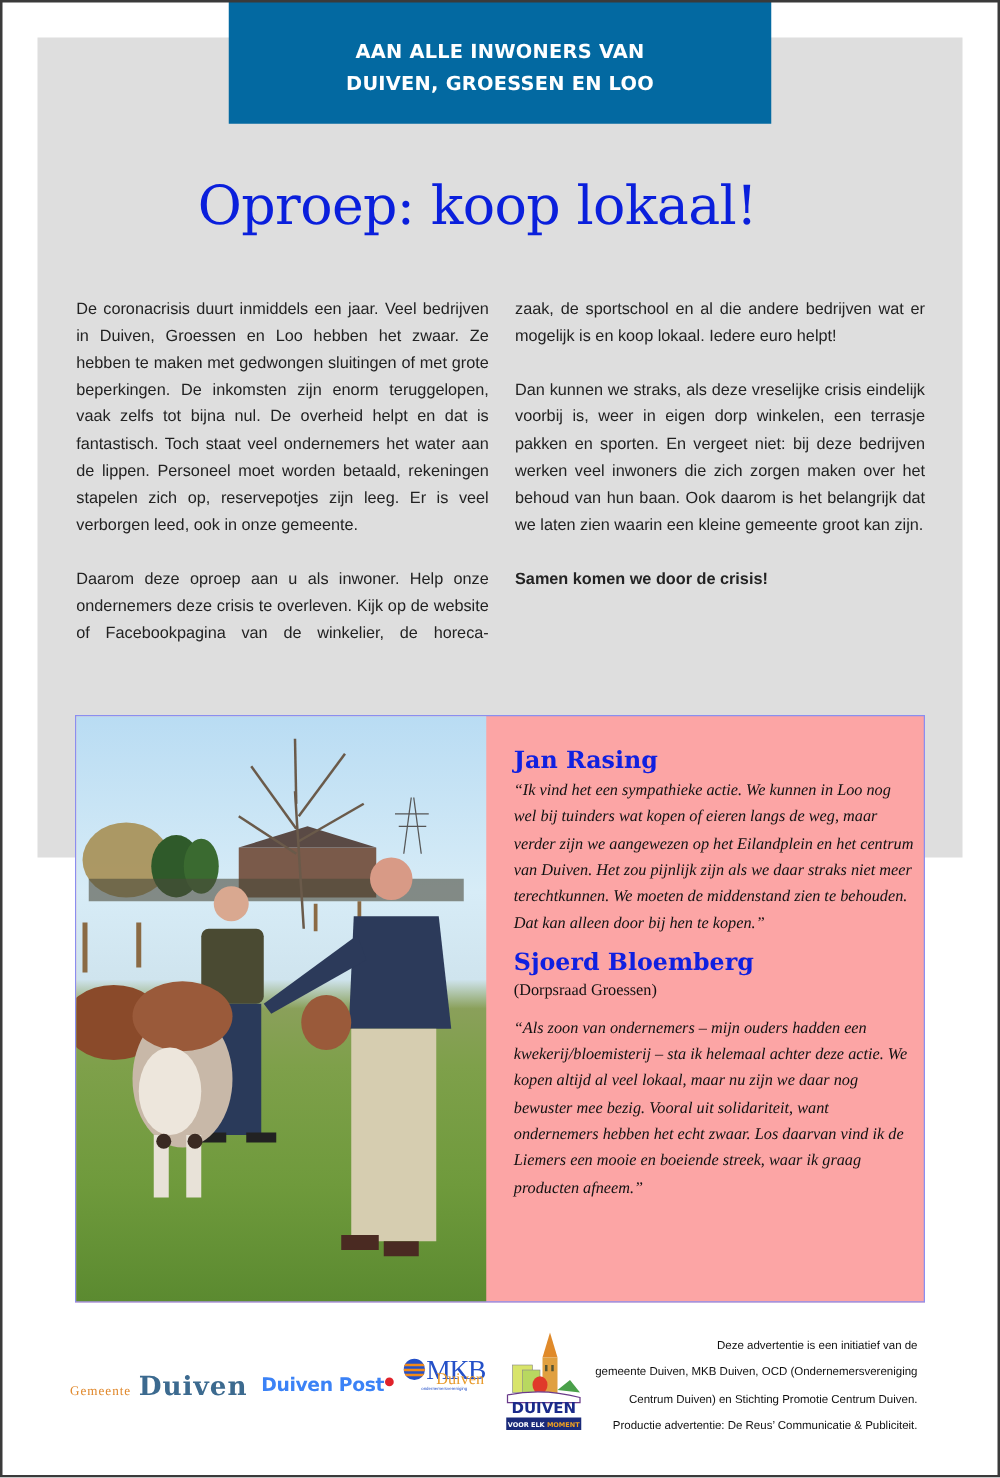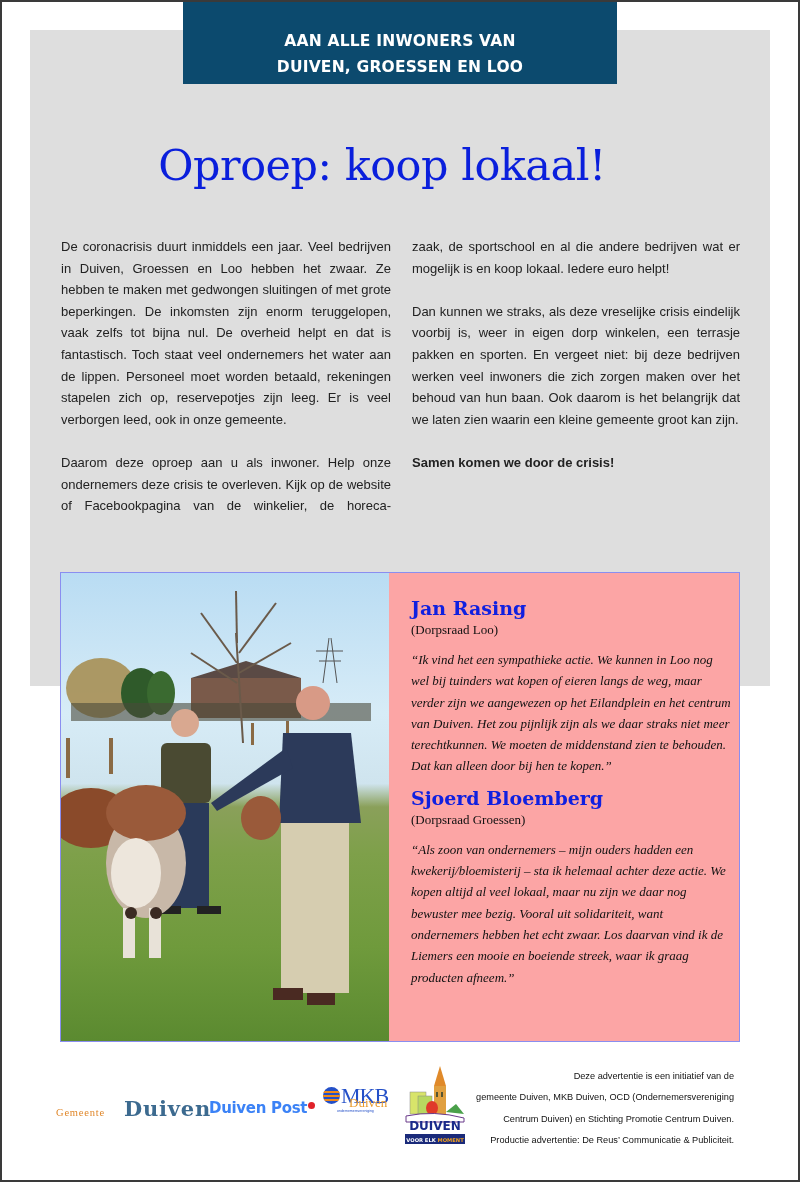--- a/index.html
+++ b/index.html
@@ -4,21 +4,21 @@
 <style>
   * { box-sizing: border-box; margin: 0; padding: 0; }
   html, body { width: 800px; height: 1182px; background: #ffffff; overflow: hidden; }
   body { position: relative; font-family: "Liberation Sans", sans-serif; color: #1a1a1a; }
 
   .page-frame { position: absolute; left: 0; top: 0; width: 800px; height: 1182px;
     border: 2px solid #3a3a3a; border-right-width: 2px; pointer-events: none; }
 
   .gray-panel { position: absolute; left: 30px; top: 30px; width: 740px; height: 656px; background: #dedede; }
 
-  .banner { position: absolute; left: 183px; top: 0; width: 434px; height: 84px; background: #0c4a6e;
+  .banner { position: absolute; left: 183px; top: 0; width: 434px; height: 99px; background: #0369a1;
     color: #ffffff; text-align: center; font-weight: bold; font-size: 15.5px; line-height: 26px;
     padding-top: 28px; letter-spacing: 0.2px; font-family: "DejaVu Sans", sans-serif; }
   .banner div { display: block; }
 
   .headline { position: absolute; left: 0; top: 140px; width: 764px; text-align: center;
     font-family: "DejaVu Serif", serif; font-size: 43px; color: #0a1fdc; font-weight: normal; letter-spacing: -0.5px; }
 
   .col { position: absolute; top: 236px; width: 330px; font-size: 13px; line-height: 21.6px; color: #222;
     text-align: justify; font-family: "Liberation Sans", sans-serif; }
   .col-left { left: 61px; }
@@ -32,21 +32,21 @@
     background: linear-gradient(to bottom, #b9dcf3 0%, #d7ecf7 30%, #cfe4ee 45%, #8aa05a 50%, #7ea04a 60%, #6f9a3c 80%, #5b8a30 100%); }
   .photo svg { position: absolute; left: 0; top: 0; }
 
   .quotes { position: absolute; left: 350px; top: 22px; width: 320px; }
   .q-name { font-family: "DejaVu Serif", serif; font-weight: bold; color: #1020e0; font-size: 19px; line-height: 26px; }
   .q-org { font-family: "Liberation Serif", serif; font-size: 13px; color: #111; line-height: 18px; margin-bottom: 10px; }
   .q-text { font-family: "Liberation Serif", serif; font-style: italic; font-size: 13px; line-height: 21.3px; color: #111; margin-bottom: 8px; }
 
   .footer-logos { position: absolute; left: 0; top: 1060px; width: 800px; height: 100px; }
   .logo-gemeente { position: absolute; left: 56px; top: 36px; display: flex; align-items: baseline; }
-  .logo-gemeente .g1 { font-family: "Liberation Serif", serif; color: #e0872a; font-size: 10.5px; letter-spacing: 0.8px; margin-right: 19px; }
+  .logo-gemeente .g1 { font-family: "Liberation Serif", serif; color: #e0872a; font-size: 10.5px; letter-spacing: 0.8px; margin-right: 6px; }
   .logo-gemeente .g2 { font-family: "DejaVu Serif", serif; color: #3c6a8f; font-size: 21px; font-weight: bold; letter-spacing: 0.8px; }
   .logo-post { position: absolute; left: 209px; top: 39px; font-family: "DejaVu Sans", sans-serif; font-weight: bold; font-size: 15px; color: #3b82f6; letter-spacing: -0.3px; }
   .logo-post .dot { display: inline-block; width: 7px; height: 7px; border-radius: 50%; background: #e0222a; vertical-align: top; margin-top: 3px; margin-left: 1px; }
   .logo-mkb { position: absolute; left: 323px; top: 23px; width: 70px; height: 30px; }
   .logo-mkb .circ { position: absolute; left: 0; top: 4px; width: 17px; height: 17px; border-radius: 50%; background: #2450c8;
     overflow: hidden; }
   .logo-mkb .circ i { position: absolute; left: 0; width: 17px; height: 2px; background: #f28a1a; }
   .logo-mkb .mkb { position: absolute; left: 18px; top: 0; font-family: "Liberation Serif", serif; font-size: 22px; color: #2450c8; letter-spacing: -1px; }
   .logo-mkb .duiven { position: absolute; left: 26px; top: 12px; font-family: "Liberation Serif", serif; font-size: 13px; color: #e89a2a; }
   .logo-mkb .sub { position: absolute; left: 14px; top: 26px; font-size: 3.5px; color: #2450c8; font-family: "Liberation Sans", sans-serif; }
@@ -134,21 +134,20 @@
       <rect x="62" y="335" width="12" height="50" fill="#e8e2d8"></rect>
       <rect x="88" y="335" width="12" height="50" fill="#e8e2d8"></rect>
       <circle cx="70" cy="340" r="6" fill="#3a2a22"></circle>
       <circle cx="95" cy="340" r="6" fill="#3a2a22"></circle>
     </svg>
   </div>
 
   <div class="quotes">
     <div>
       <div class="q-name">Jan Rasing</div>
-      <div class="q-org">(Dorpsraad Loo)</div>
       <div class="q-text">“Ik vind het een sympathieke actie. We kunnen in Loo nog wel bij tuinders wat kopen of eieren langs de weg, maar verder zijn we aangewezen op het Eilandplein en het centrum van Duiven. Het zou pijnlijk zijn als we daar straks niet meer terechtkunnen. We moeten de middenstand zien te behouden. Dat kan alleen door bij hen te kopen.”</div>
     </div>
     <div>
       <div class="q-name">Sjoerd Bloemberg</div>
       <div class="q-org">(Dorpsraad Groessen)</div>
       <div class="q-text">“Als zoon van ondernemers – mijn ouders hadden een kwekerij/bloemisterij – sta ik helemaal achter deze actie. We kopen altijd al veel lokaal, maar nu zijn we daar nog bewuster mee bezig. Vooral uit solidariteit, want ondernemers hebben het echt zwaar. Los daarvan vind ik de Liemers een mooie en boeiende streek, waar ik graag producten afneem.”</div>
     </div>
   </div>
 </div>
 

